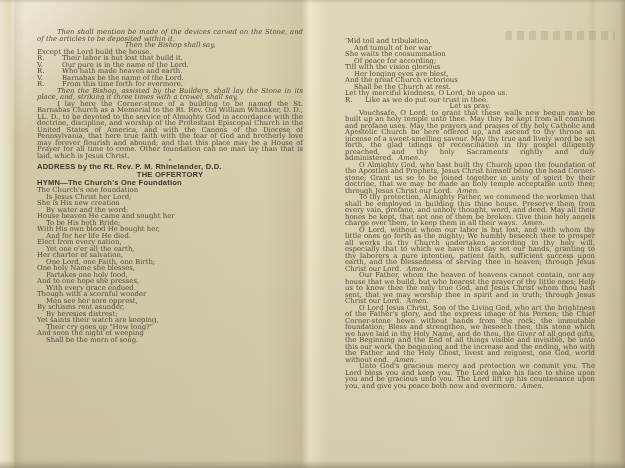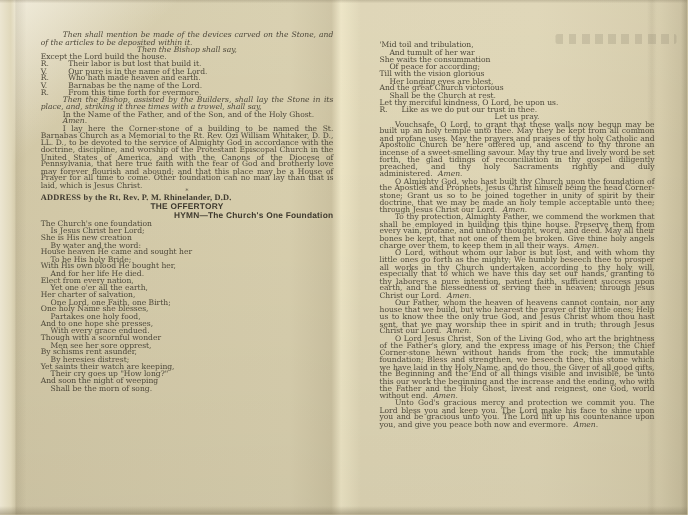--- a/index.html
+++ b/index.html
@@ -46,23 +46,23 @@
   .lit-v{display:inline-block;width:25px;}
   .lit-v:empty{width:0;}
   .rubric3{margin-top:2px;}
   .rubric2{margin-top:10px;}
   .in-name{margin-top:9px;}
   .amen{font-style:italic;margin-left:5px;}
   .amen-block{display:block;font-style:italic;}
   .cornerstone{margin-top:4px;}
   .divider{margin-top:1px;text-align:center;font-size:6px;line-height:4px;opacity:0.8;padding-right:28px;}
   .h1{font-family:"Liberation Sans",sans-serif;font-weight:bold;font-size:7.6px;line-height:8px;color:#3e392e;letter-spacing:0.2px;}
-  .addr{margin-top:4px;padding-left:8px;font-family:Liberation Serif, serif;}
+  .addr{margin-top:4px;padding-left:8px;}
   .offr{margin-top:9px;text-align:center;}
-  .hymn-h{margin-top:10px;padding-left:8px;text-align:right;}
+  .hymn-h{margin-top:10px;padding-left:8px;}
   .verse{padding-left:64px;}
   .v1{margin-top:6px;}
   .v2{margin-top:5px;}
   .v3{margin-top:8px;}
   .verse4{padding-left:58px;}
   .hymn-line:nth-child(even){padding-left:9px;}
   .versicle{margin-top:12px;padding-left:24px;}
   .response{margin-top:2px;padding-left:23px;}
   .resp-v{display:inline-block;width:20px;}
   .lup{margin-top:6px;text-align:center;}
@@ -91,39 +91,38 @@
     <div><span class="lit-v"></span><span>Except the Lord build the house.</span></div>
     <div><span class="lit-v">R.</span><span>Their labor is but lost that build it.</span></div>
     <div><span class="lit-v">V.</span><span>Our pure is in the name of the Lord.</span></div>
     <div><span class="lit-v">R.</span><span>Who hath made heaven and earth.</span></div>
     <div><span class="lit-v">V.</span><span>Barnabas be the name of the Lord.</span></div>
     <div><span class="lit-v">R.</span><span>From this time forth for evermore.</span></div>
   </div>
 
   <p class="rubric jt ind rubric3">Then the Bishop, assisted by the Builders, shall lay the Stone in its place, and, striking it three times with a trowel, shall say,</p>
 
-  <p class="jt ind in-name"><span>In the Name of the Father, and of the Son, and of the Holy Ghost.</span><span class="amen-block">Amen.</span></p>
 
   <p class="jt ind cornerstone">I lay here the Corner-stone of a building to be named the St. Barnabas Church as a Memorial to the Rt. Rev. Ozi William Whitaker, D. D., LL. D., to be devoted to the service of Almighty God in accordance with the doctrine, discipline, and worship of the Protestant Episcopal Church in the United States of America, and with the Canons of the Diocese of Pennsylvania, that here true faith with the fear of God and brotherly love may forever flourish and abound; and that this place may be a House of Prayer for all time to come. Other foundation can no man lay than that is laid, which is Jesus Christ.</p>
 
   <div class="divider">*</div>
 
   <p class="h1 addr">ADDRESS by the Rt. Rev. P. M. Rhinelander, D.D.</p>
 
   <p class="h1 offr">THE OFFERTORY</p>
 
   <p class="h1 hymn-h">HYMN—The Church's One Foundation</p>
 
   <div class="verse v1">
       <div class="hymn-line">The Church's one foundation</div>
       <div class="hymn-line">Is Jesus Christ her Lord;</div>
       <div class="hymn-line">She is His new creation</div>
       <div class="hymn-line">By water and the word:</div>
       <div class="hymn-line">House heaven He came and sought her</div>
-      <div class="hymn-line">To be His holy Bride;</div>
+      <div class="hymn-line">To be His both Bride;</div>
       <div class="hymn-line">With His own blood He bought her,</div>
       <div class="hymn-line">And for her life He died.</div>
     </div>
   <div class="verse v2">
       <div class="hymn-line">Elect from every nation,</div>
       <div class="hymn-line">Yet one o'er all the earth,</div>
       <div class="hymn-line">Her charter of salvation,</div>
       <div class="hymn-line">One Lord, one Faith, one Birth;</div>
       <div class="hymn-line">One holy Name she blesses,</div>
       <div class="hymn-line">Partakes one holy food,</div>

